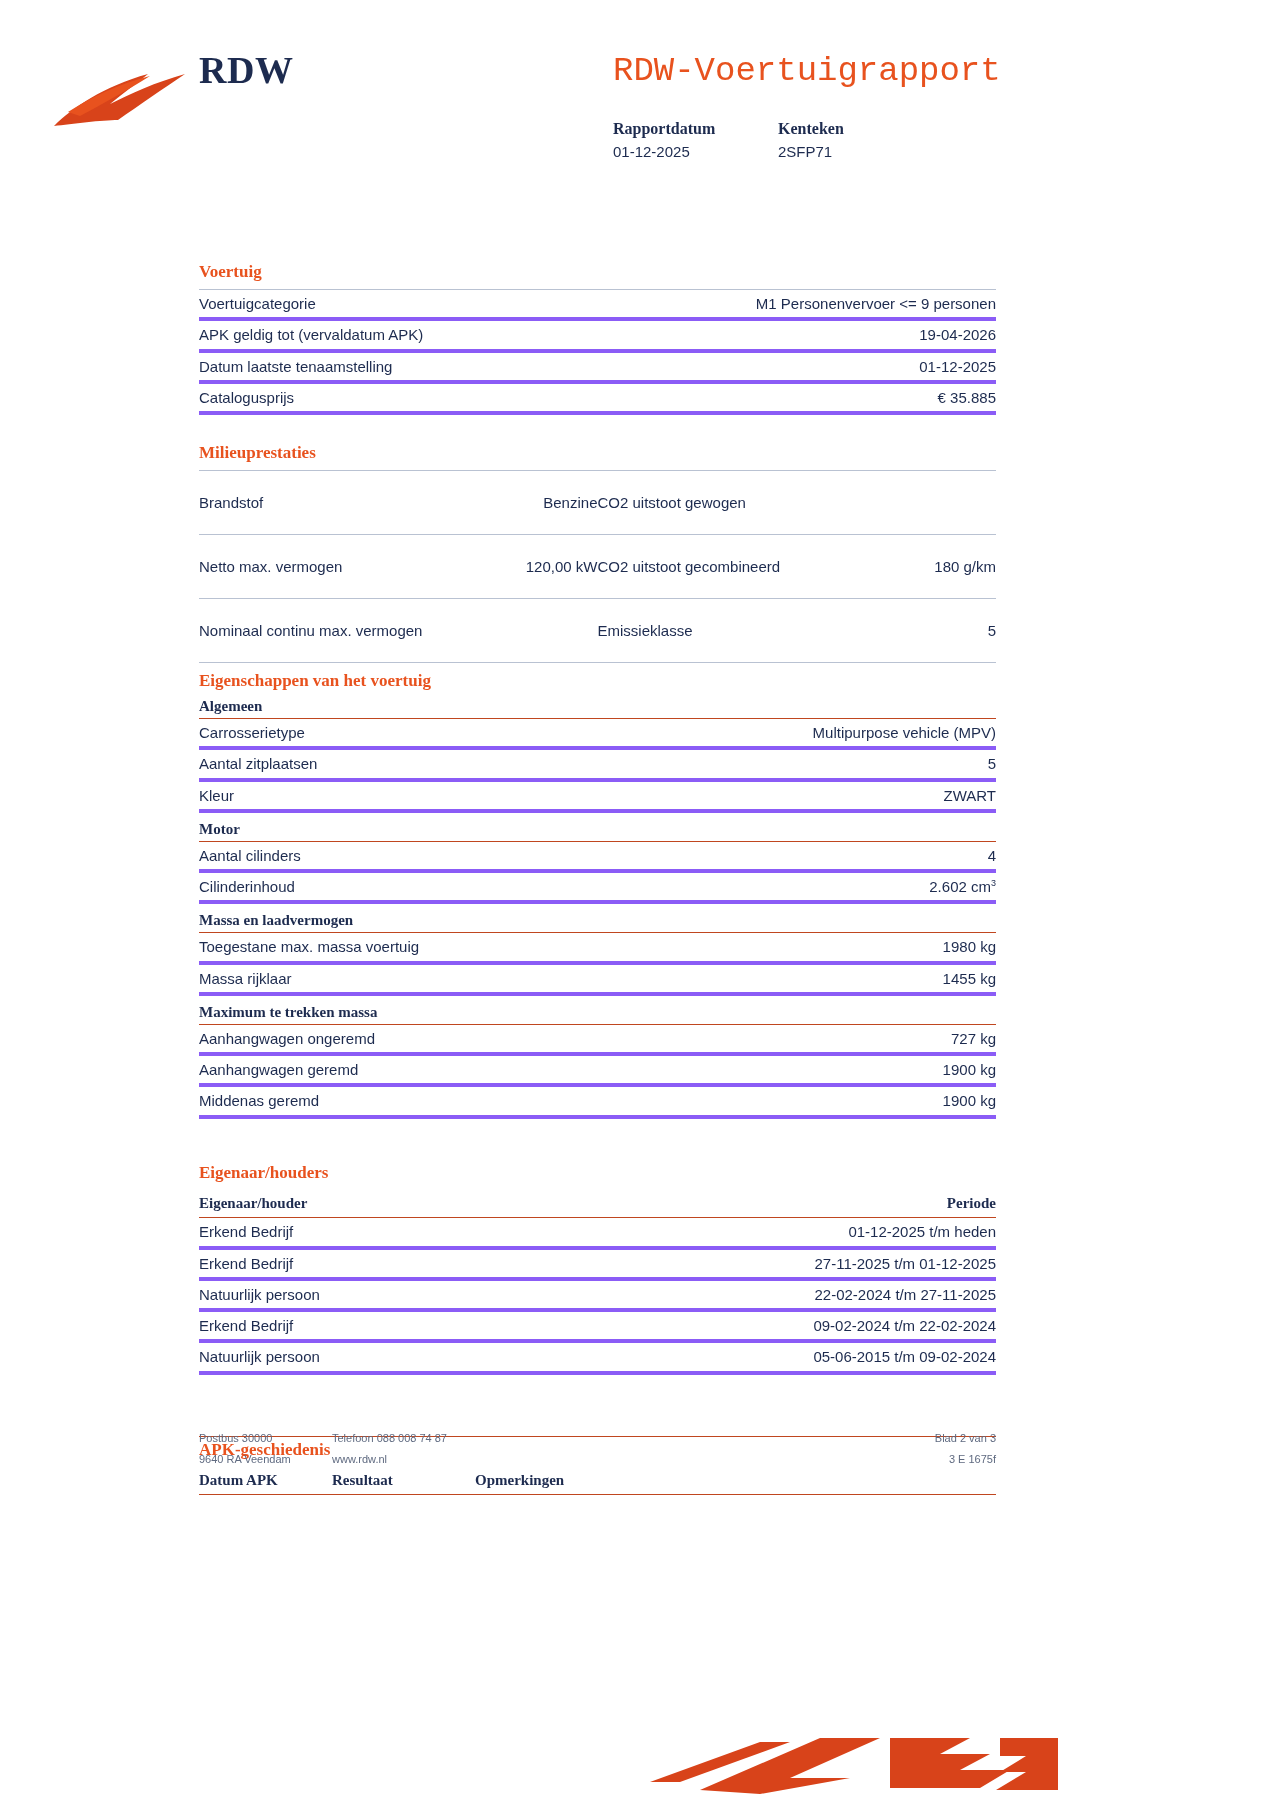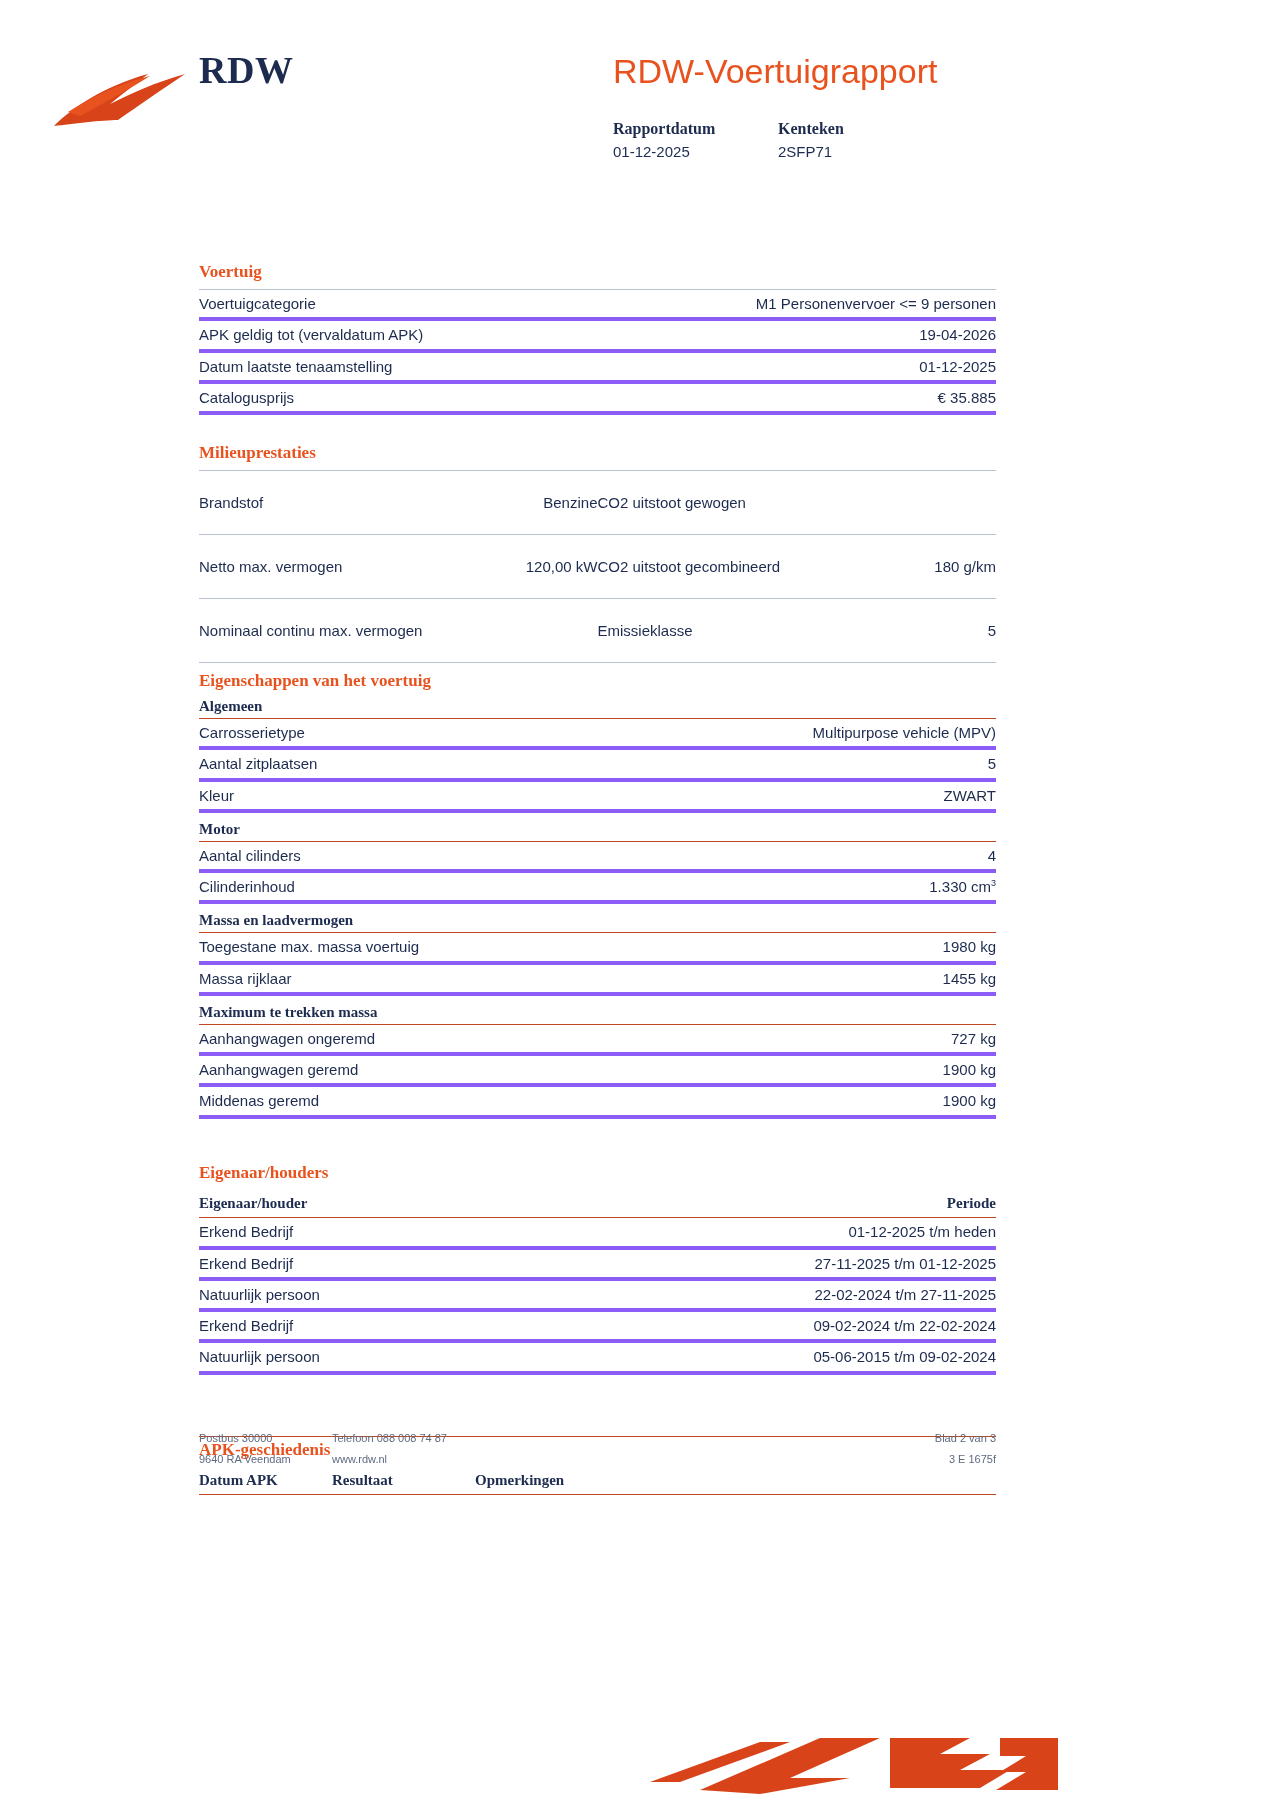--- a/index.html
+++ b/index.html
@@ -37,21 +37,21 @@
     font-family: "Liberation Serif", serif;
     font-weight: bold;
     font-size: 38px;
     letter-spacing: 0.5px;
     color: #1d2b4f;
   }
   .doc-title {
     position: absolute;
     left: 613px;
     top: 52px;
-    font-family: Liberation Sans, sans-serif;
+    font-family: Liberation Mono, monospace;
     font-size: 34px;
     color: #e8521e;
   }
   .meta {
     position: absolute;
     left: 613px;
     top: 120px;
     width: 400px;
     font-size: 15px;
   }
@@ -285,21 +285,21 @@
 
     <div class="sub-title thick-rule">Motor</div>
     <table class="kv no-top">
       <tbody>
         <tr>
           <td class="k">Aantal cilinders</td>
           <td class="v">4</td>
         </tr>
         <tr>
           <td class="k">Cilinderinhoud</td>
-          <td class="v"><span>1.330 cm</span><sup>3</sup></td>
+          <td class="v"><span>2.602 cm</span><sup>3</sup></td>
         </tr>
       </tbody>
     </table>
 
     <div class="spacer-8"></div>
 
     <div class="sub-title thick-rule">Massa en laadvermogen</div>
     <table class="kv no-top">
       <tbody>
         <tr>

